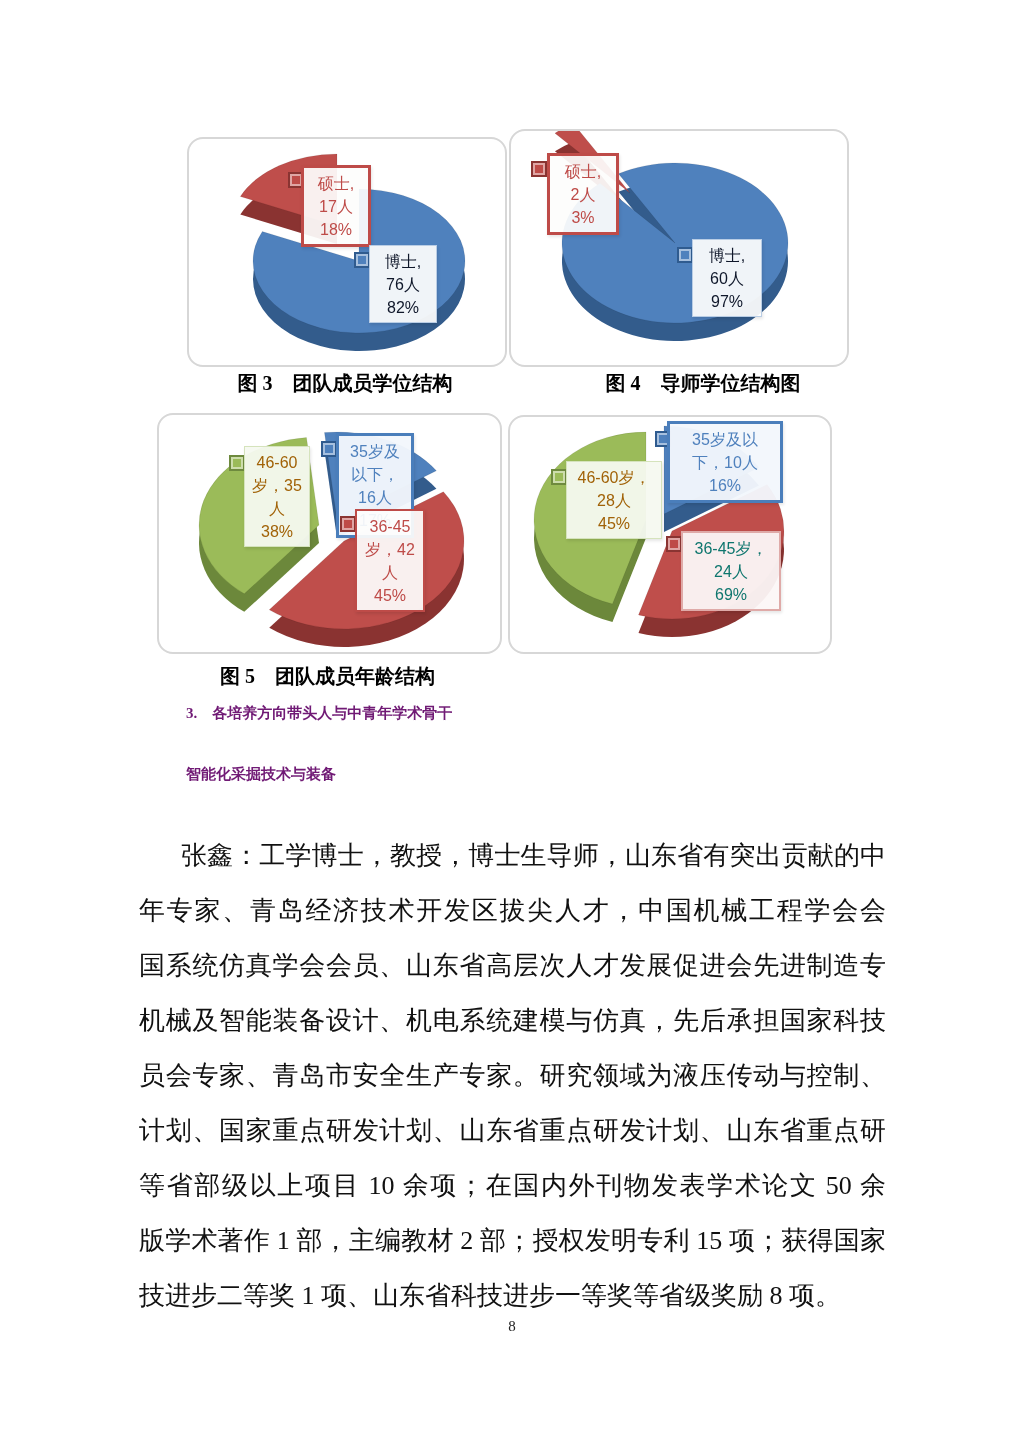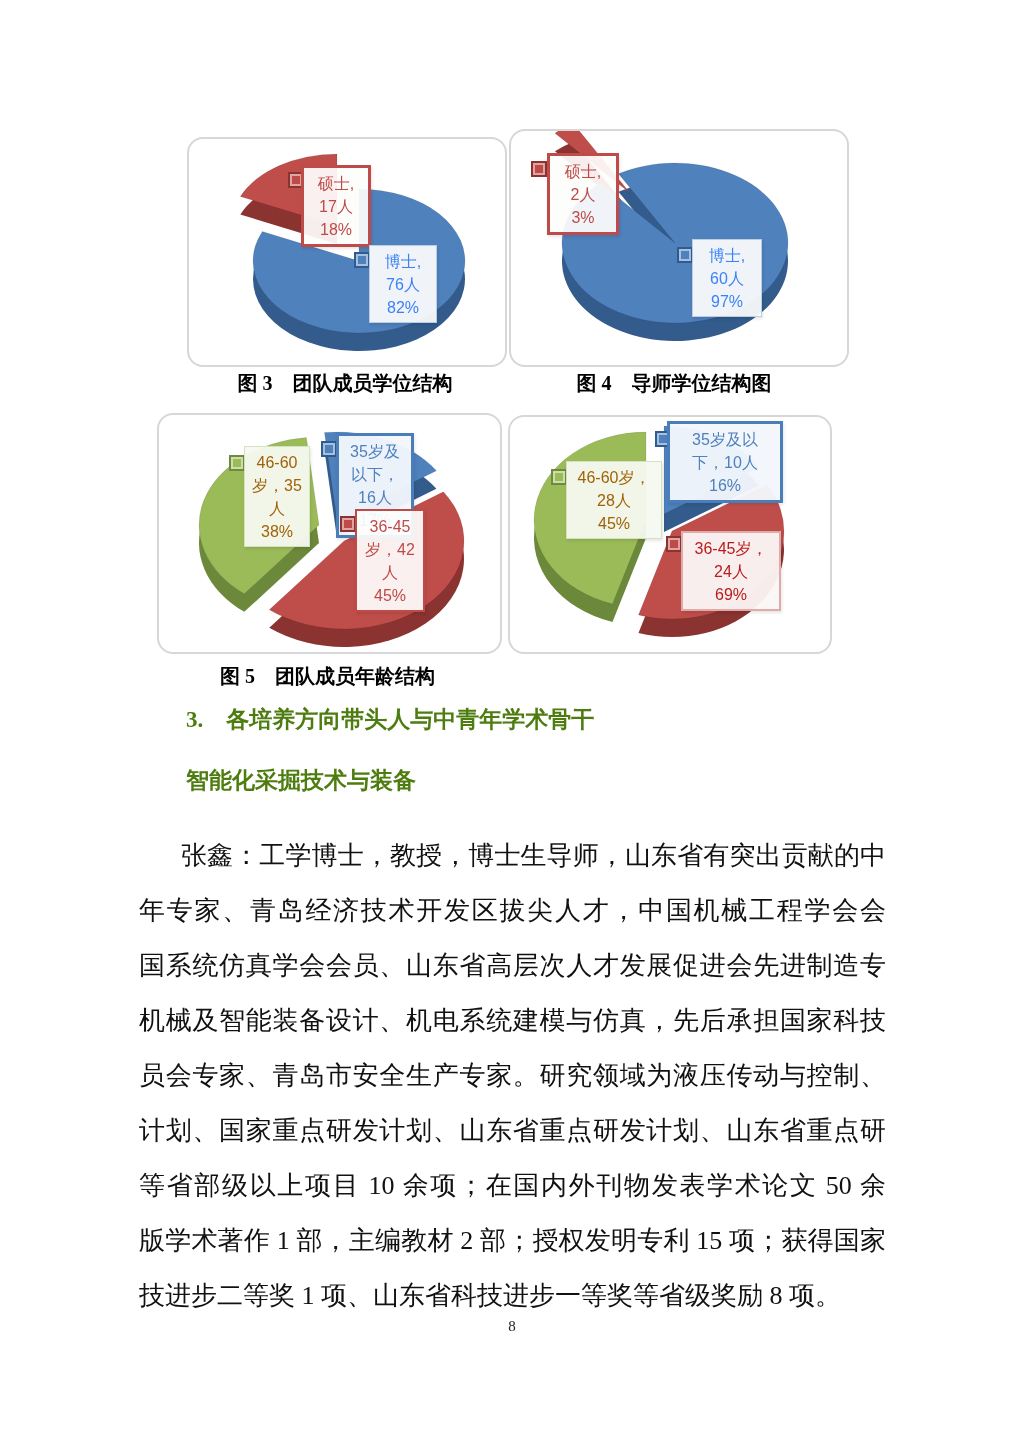--- a/index.html
+++ b/index.html
@@ -9,34 +9,34 @@
   
   .chart-card{position:absolute;background:#ffffff;border:2px solid #d7d7d7;border-radius:16px;overflow:hidden;}
   .chart-card svg{position:absolute;left:0;top:0;}
 
   
   .dlabel{position:absolute;text-align:center;
           font-family:"Liberation Sans","DejaVu Sans",sans-serif;
           font-size:16px;line-height:23px;padding:4px 2px 3px 2px;
           background:rgba(253,253,252,0.93);box-shadow:1px 2px 3px rgba(0,0,0,0.10);}
   .dlabel.red        {color:#be4b48;border:3px solid #be4b48;}
-  .dlabel.red-light  {color:#b91c1c;border:2px solid #dfaaa8;background:rgba(252,247,247,0.95);}
-  .dlabel.blue-light {color:#3b82f6;border:1.5px solid #b9cde5;}
+  .dlabel.red-light  {color:#0f766e;border:2px solid #dfaaa8;background:rgba(252,247,247,0.95);}
+  .dlabel.blue-light {color:#0f172a;border:1.5px solid #b9cde5;}
   .dlabel.blue-strong{color:#4f81bd;border:3px solid #4a7ebb;background:rgba(243,247,252,0.96);}
   .dlabel.green      {color:#a16207;border:1.5px solid #d5e3bc;background:rgba(246,249,240,0.95);}
 
   
   .marker{position:absolute;width:12px;height:12px;box-shadow:inset 0 0 0 2px rgba(255,255,255,0.5);}
   .marker.red  {background:#be4b48;border:2px solid #8a3432;}
   .marker.blue {background:#4f81bd;border:2px solid #2f5b8f;}
   .marker.green{background:#9bbb59;border:2px solid #6e8a3e;}
 
   .fig-caption{position:absolute;font-weight:bold;font-size:20px;text-align:center;color:#000;}
 
-  .heading{position:absolute;left:186px;font-weight:bold;font-size:23px;color:#4d7c0f;white-space:nowrap;}
+  .heading{position:absolute;left:186px;font-weight:bold;font-size:15px;color:#701a75;white-space:nowrap;}
 
   #para{position:absolute;left:139px;top:826px;width:747px;font-size:26px;color:#111;}
   .para-line{height:55px;line-height:55px;text-align:justify;text-align-last:justify;overflow:hidden;}
   .para-line.first{text-indent:42px;}
   .para-line.last{text-align-last:left;}
 
   .page-number{position:absolute;left:0;right:0;top:1316px;text-align:center;font-size:15px;color:#222;}
 </style>
 </head>
 <body>
@@ -78,21 +78,21 @@
       <div>2人</div>
       <div>3%</div>
     </div>
     <span class="marker blue" style="left:166px;top:116px;"></span>
     <div class="dlabel blue-light" style="left:181px;top:108px;width:64px;">
       <div>博士,</div>
       <div>60人</div>
       <div>97%</div>
     </div>
   </div>
-  <div class="fig-caption" style="left:506px;top:368px;width:336px;">图 4　导师学位结构图</div>
+  <div class="fig-caption" style="left:535px;top:368px;width:336px;">图 4　导师学位结构图</div>
 
   <div class="chart-card" id="card5" style="left:157px;top:411px;width:341px;height:237px;">
     <svg width="341" height="237" viewBox="0 0 341 237">
         <path d="M 178 123 L 165.4565844078816 35.48207320759195 A 120 88 0 0 1 277.40888624194963 73.70890665659549 Z" fill="#335C8C"></path>
         <path d="M 185 144 L 284.40888624194963 94.70890665659549 A 120 88 0 0 1 110.27180961707579 212.8540938833965 Z" fill="#8A3331"></path>
         <path d="M 160 128 L 85.27180961707579 196.8540938833965 A 120 88 0 0 1 147.4565844078816 40.48207320759195 Z" fill="#6C883B"></path>
         <path d="M 178 105 L 165.4565844078816 17.482073207591952 A 120 88 0 0 1 277.40888624194963 55.70890665659549 Z" fill="#4F81BD" stroke="rgba(0,0,0,0.10)" stroke-width="0.8"></path>
         <path d="M 185 126 L 284.40888624194963 76.70890665659549 A 120 88 0 0 1 110.27180961707579 194.8540938833965 Z" fill="#BF4E4B" stroke="rgba(0,0,0,0.10)" stroke-width="0.8"></path>
         <path d="M 160 110 L 85.27180961707579 178.8540938833965 A 120 88 0 0 1 147.4565844078816 22.482073207591952 Z" fill="#9BBB59" stroke="rgba(0,0,0,0.10)" stroke-width="0.8"></path>
       </svg>

